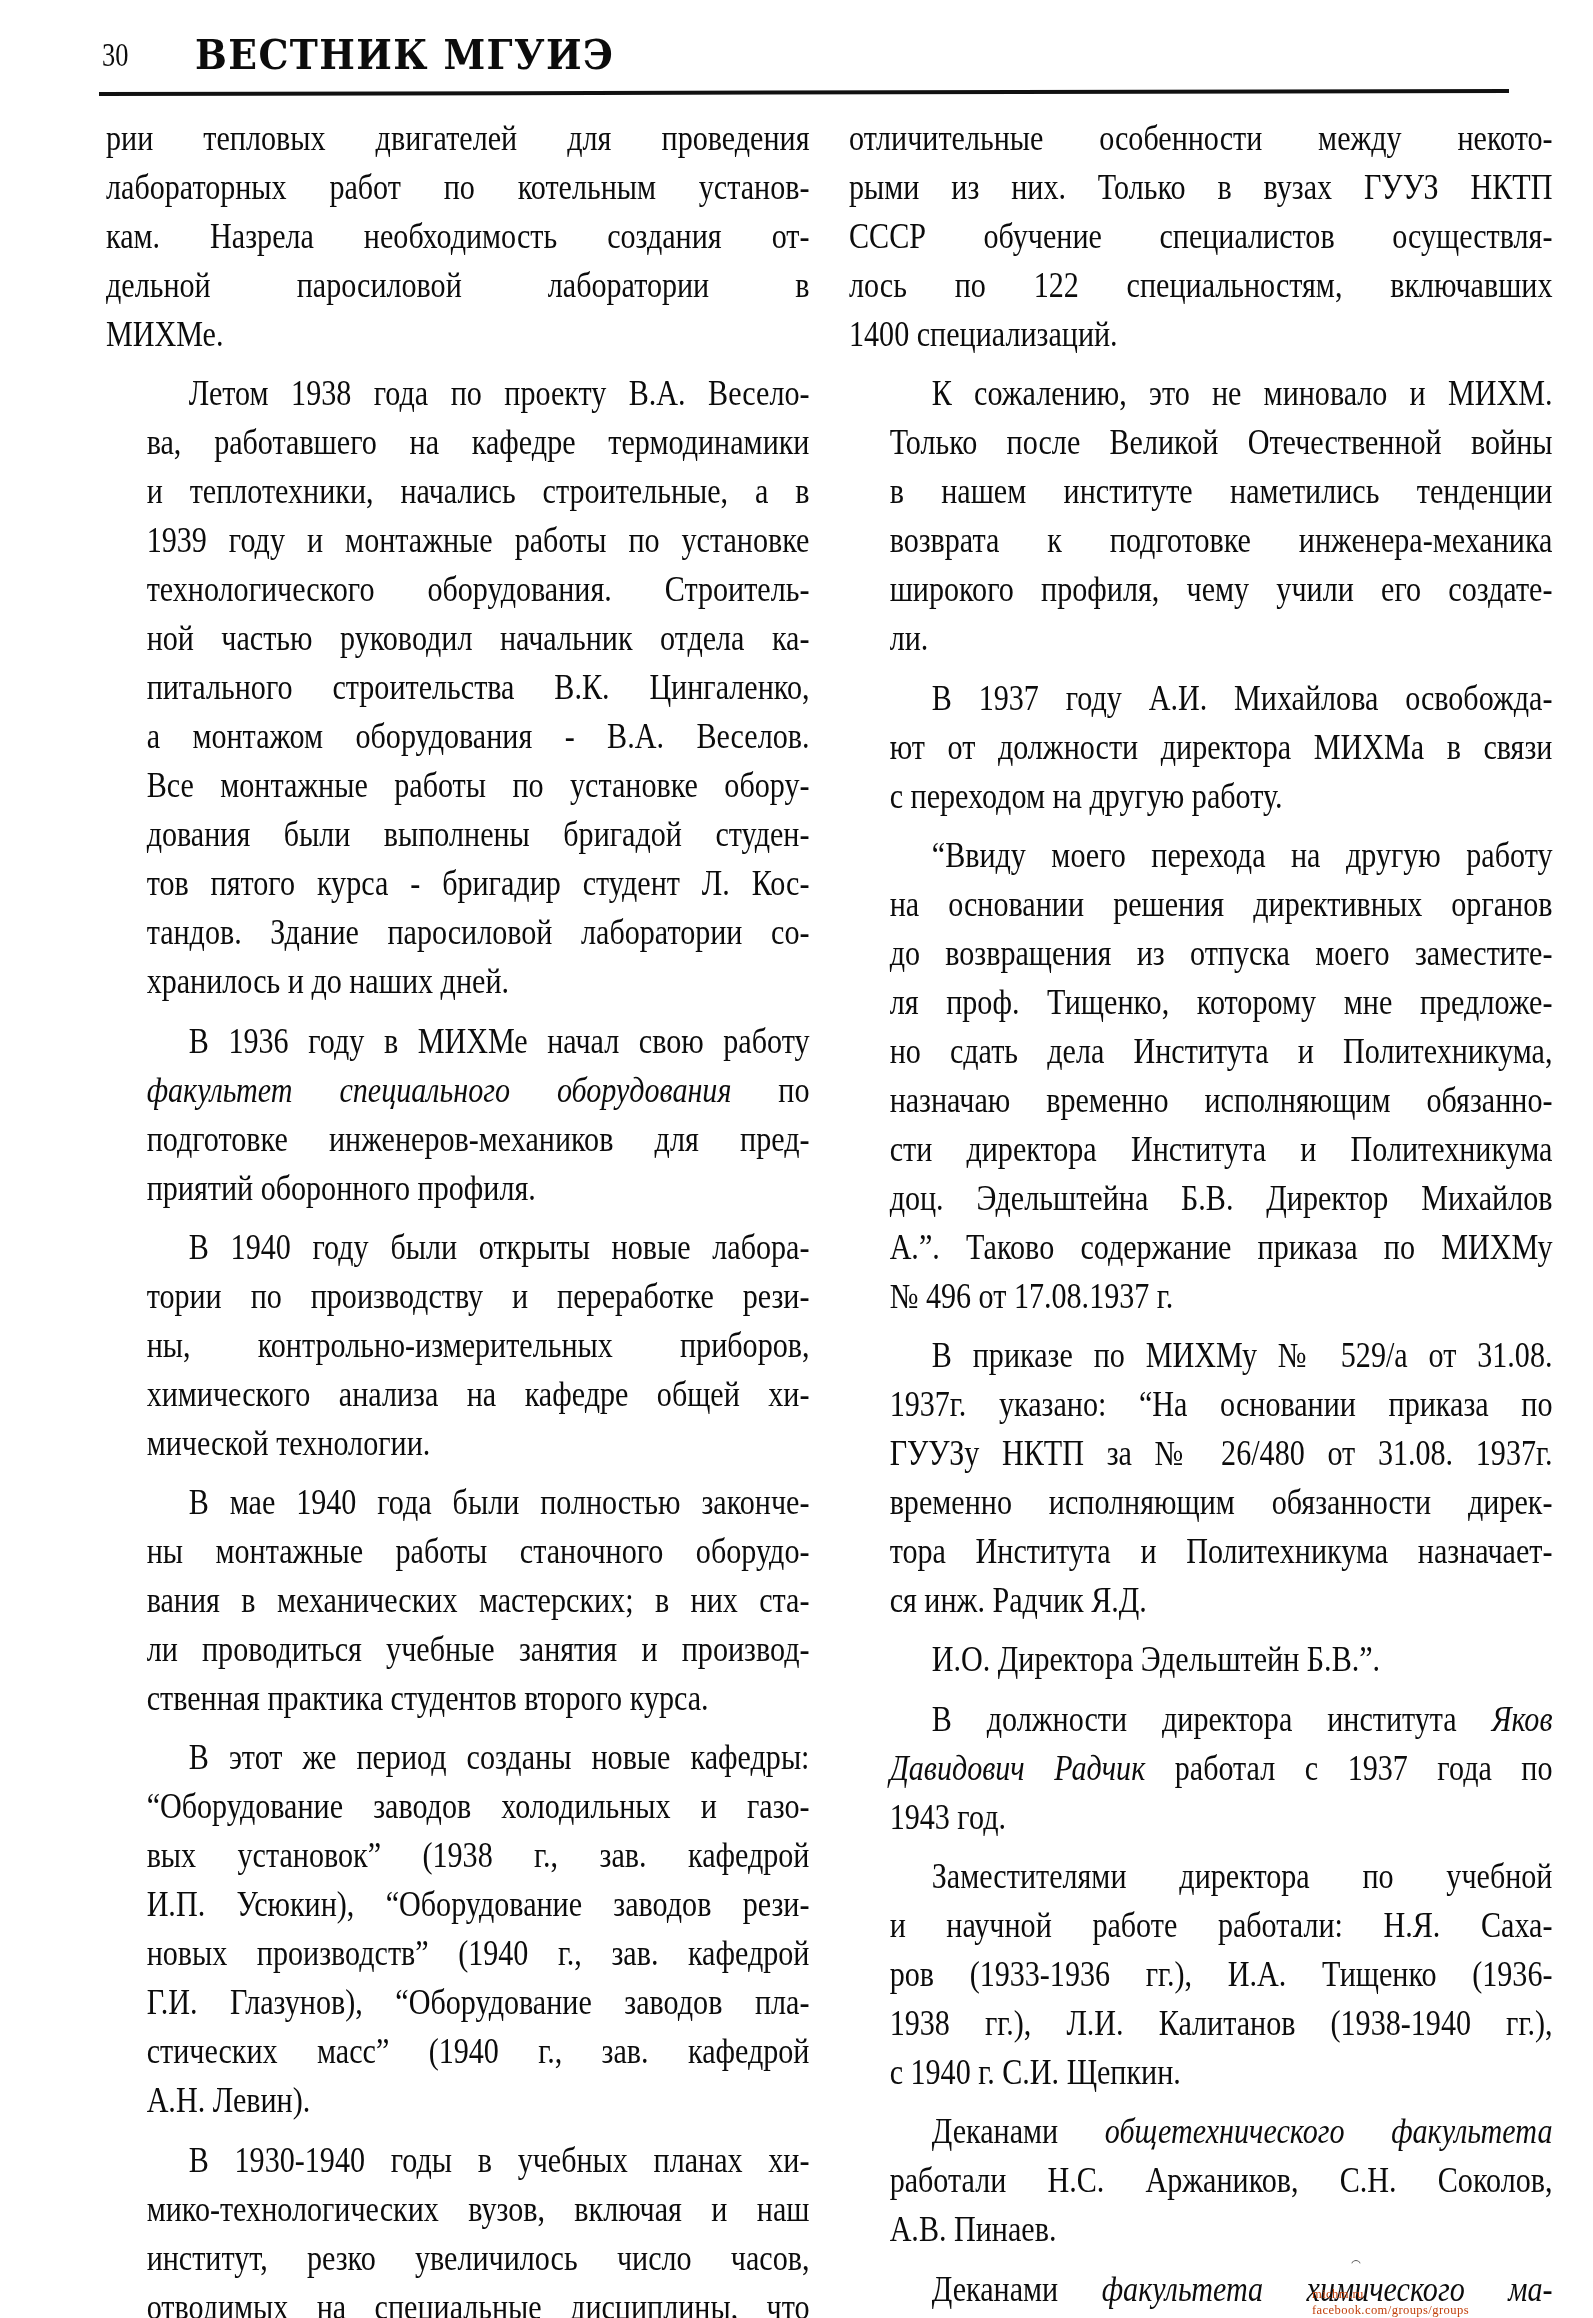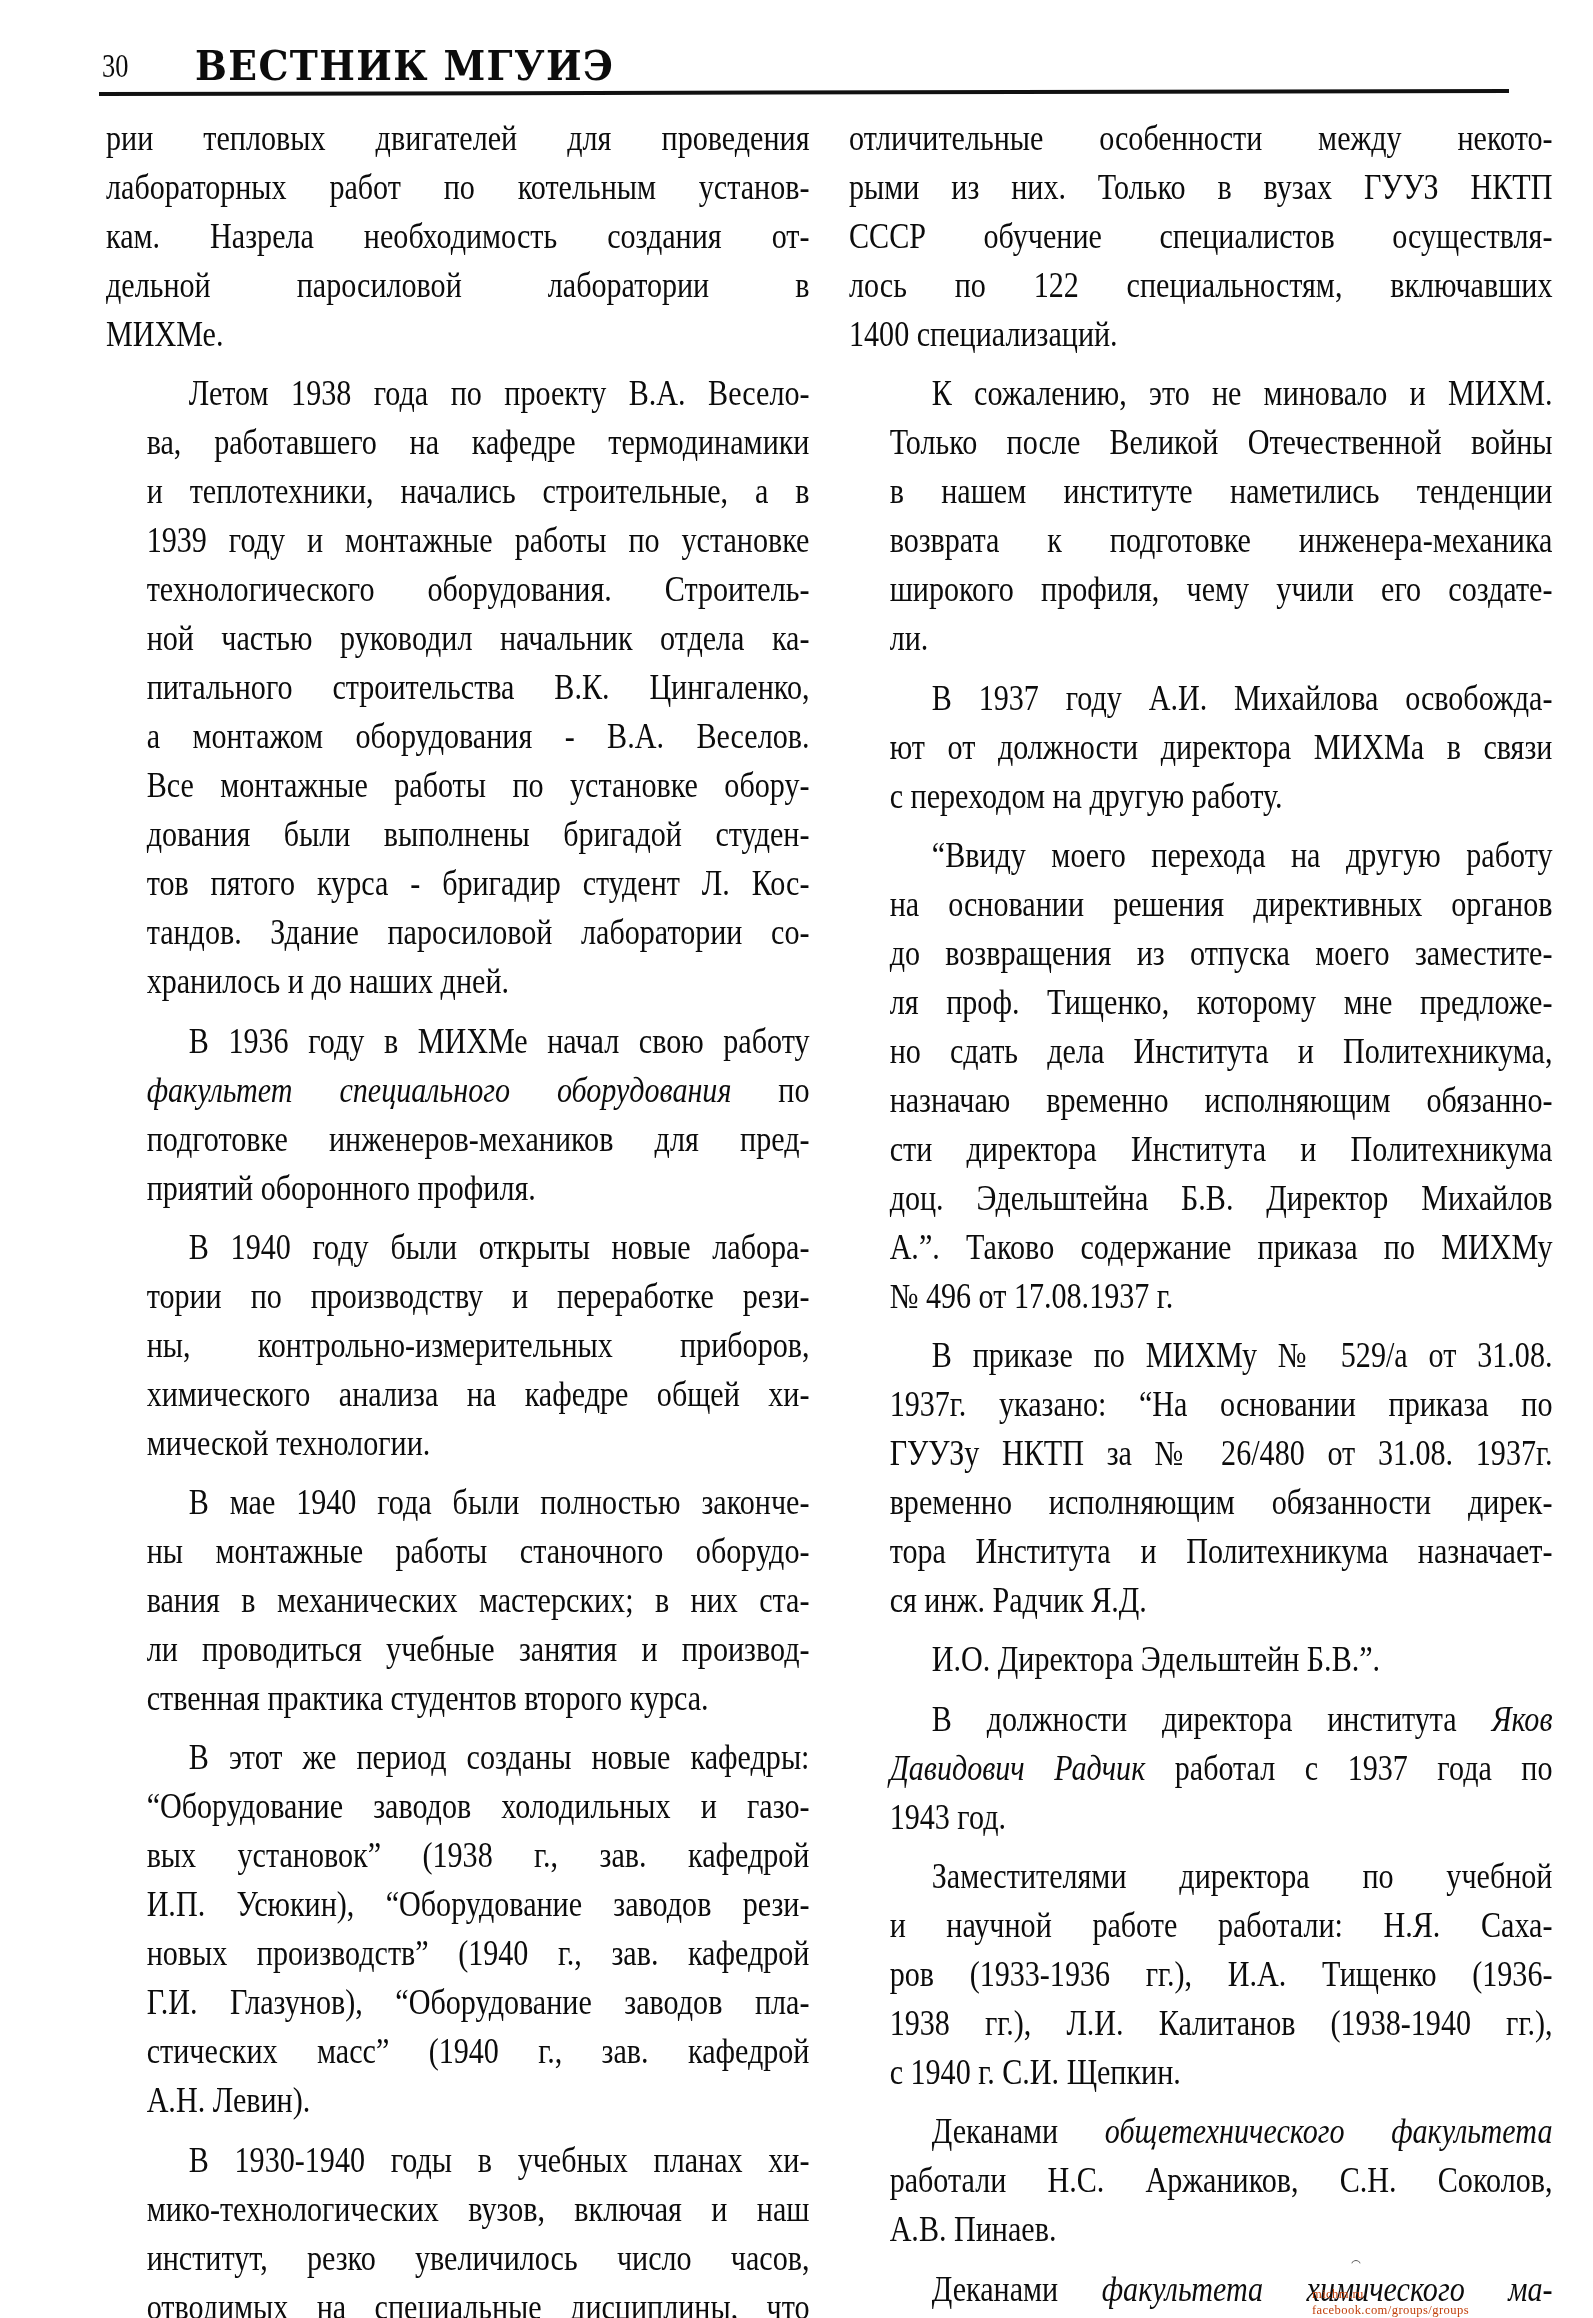--- a/index.html
+++ b/index.html
@@ -7,21 +7,21 @@
       width: 1594px;
       height: 2319px;
       position: relative;
       overflow: hidden;
       color: #0c0c0c;
       font-family: "Liberation Serif", "DejaVu Serif", serif;
     }
     .header {
       position: absolute;
       left: 102px;
-      top: 39px;
+      top: 28px;
       width: 1404px;
       height: 74px;
     }
     .page-number {
       position: absolute;
       left: 0;
       top: 9px;
       font-size: 33px;
       transform: scaleX(0.8);
       transform-origin: left top;

